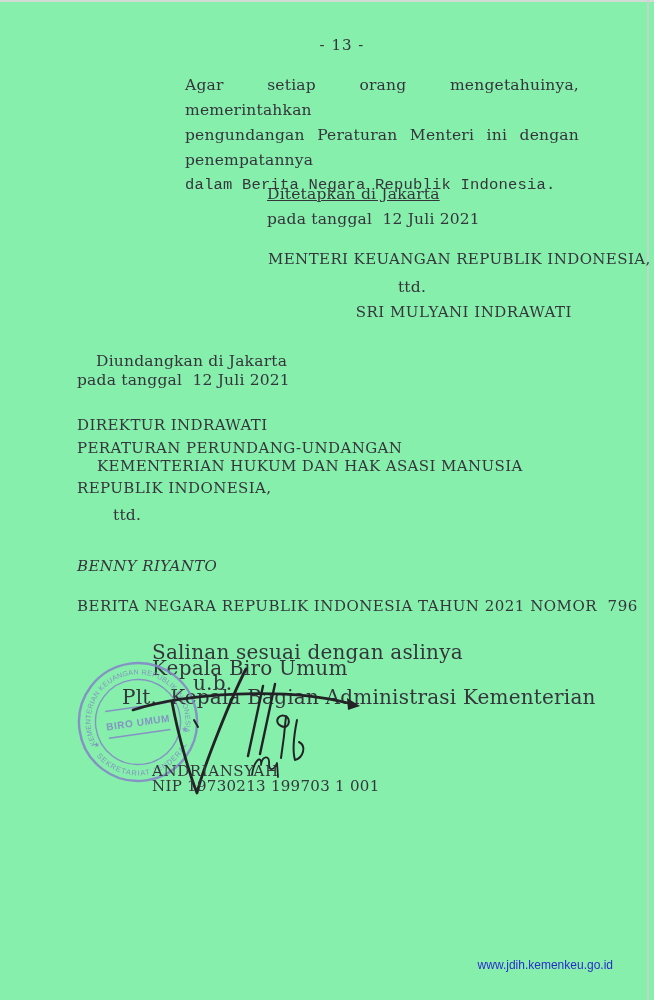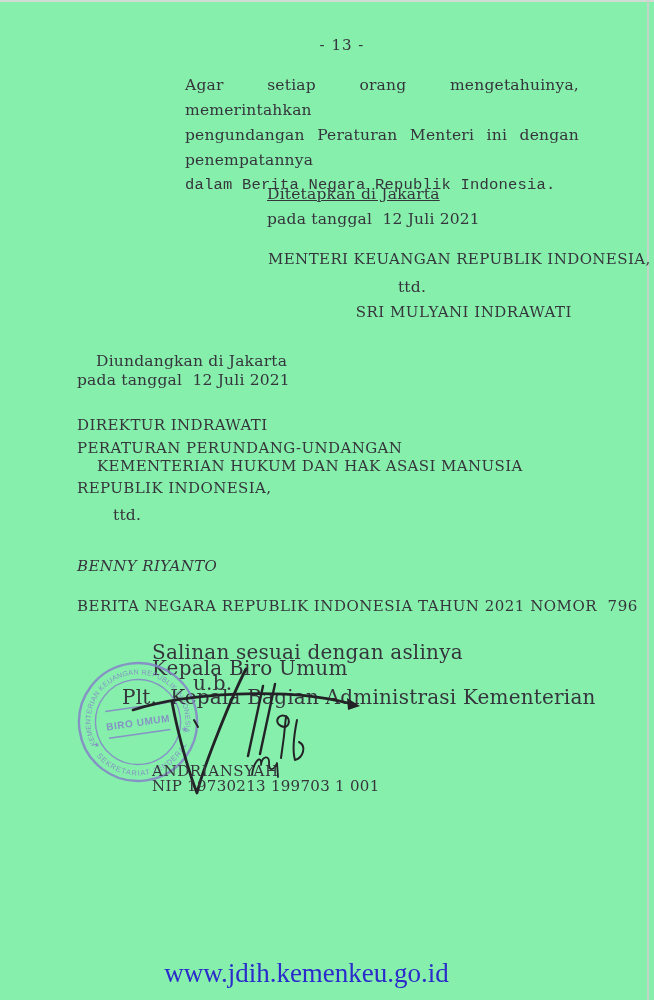--- a/index.html
+++ b/index.html
@@ -54,23 +54,23 @@
   .cert-l3 { left: 193px; top: 671px; }
   .cert-l4 { left: 122px; top: 685px; }
   .cert    { font-size: 20px; letter-spacing: .2px; }
   .stamp-svg { position: absolute; left: 76px; top: 660px; width: 124px; height: 124px; opacity: .88; }
   .stamp-text { font-family: "Liberation Sans", sans-serif; }
   .sig-svg { position: absolute; left: 115px; top: 660px; width: 270px; height: 150px; }
   .signer-name { left: 152px; top: 762px; font-size: 15px; letter-spacing: .6px; }
   .signer-nip  { left: 152px; top: 777px; font-size: 15px; letter-spacing: .3px; }
   .footer {
     position: absolute; left: 0; top: 958px; width: 613px;
-    text-align: center;
-    font-family: Liberation Serif, serif;
-    font-size: 27px; text-decoration: none; display: block;
+    text-align: right;
+    font-family: Liberation Sans, sans-serif;
+    font-size: 12px; text-decoration: none; display: block;
   }
 </style>
 </head>
 <body>
 
 <div class="page">
 
   <div class="scan-top"></div>
   <div class="scan-right"></div>
 

